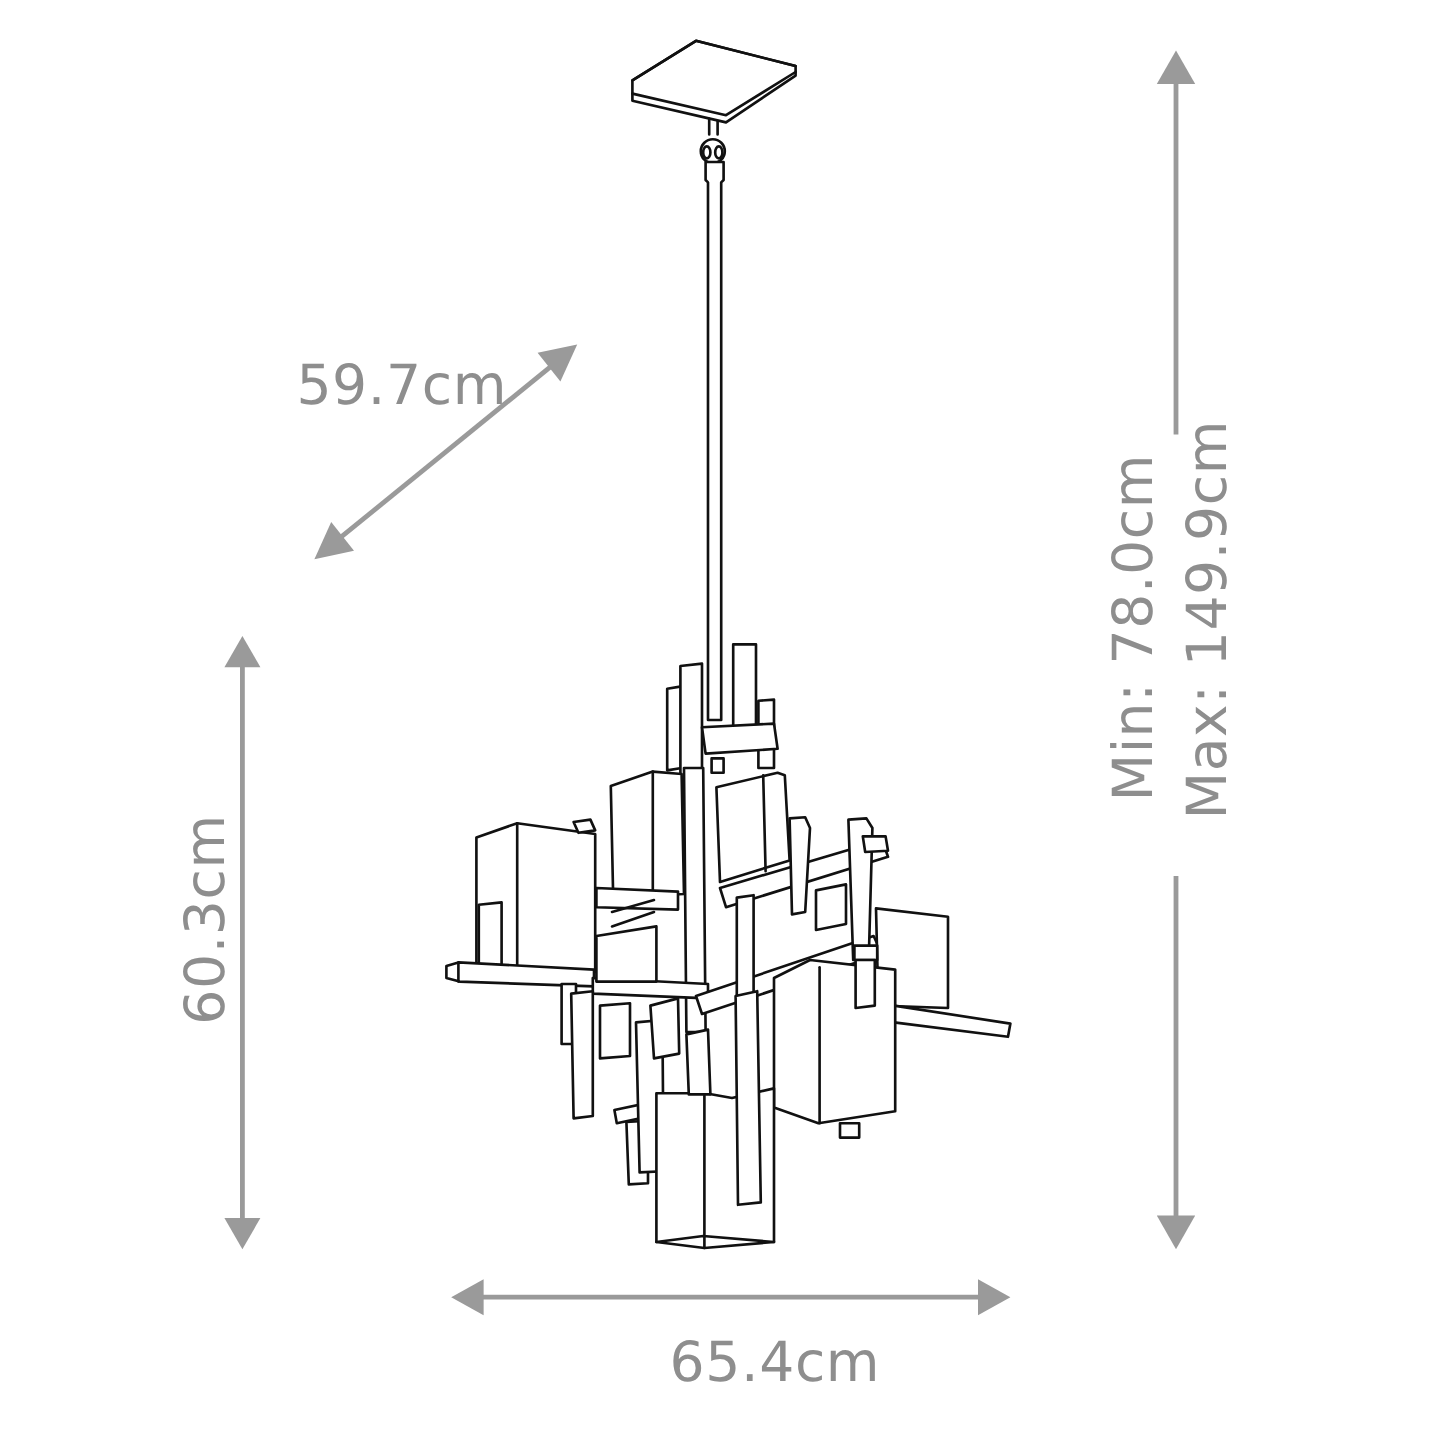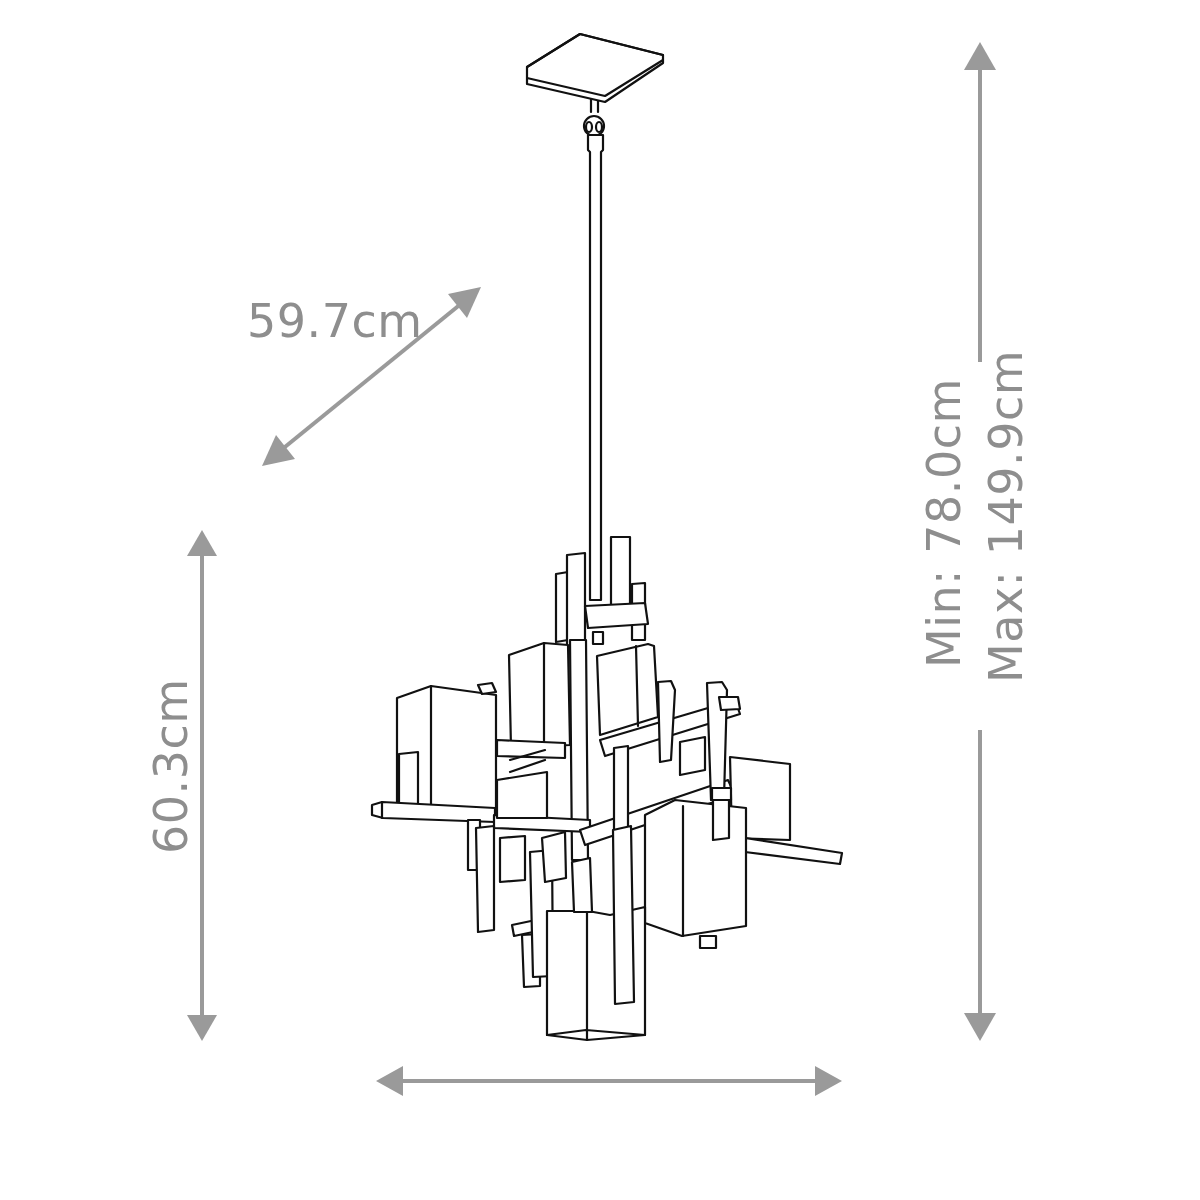--- a/index.html
+++ b/index.html
@@ -117,17 +117,18 @@
 
       <path class="fx" d="M613,830 L631,826 L634,1002 L615,1004 Z"></path>
       <path class="fx" d="M572,862 L590,858 L592,912 L574,912 Z"></path>
     </g>
   </svg>
 
   <div class="dim-label" style="left:247px; top:298px;text-align:center;">59.7cm</div>
 
   <div class="dim-label rot" style="left:148px; top:854px;">60.3cm</div>
 
+  <div class="dim-label" style="left:558px; top:1112px;">65.4cm</div>
 
   <div class="dim-label rot" style="left:921px; top:668px;">Min: 78.0cm</div>
   <div class="dim-label rot" style="left:983px; top:683px;">Max: 149.9cm</div>
 
 </div>
 
 </body></html>

